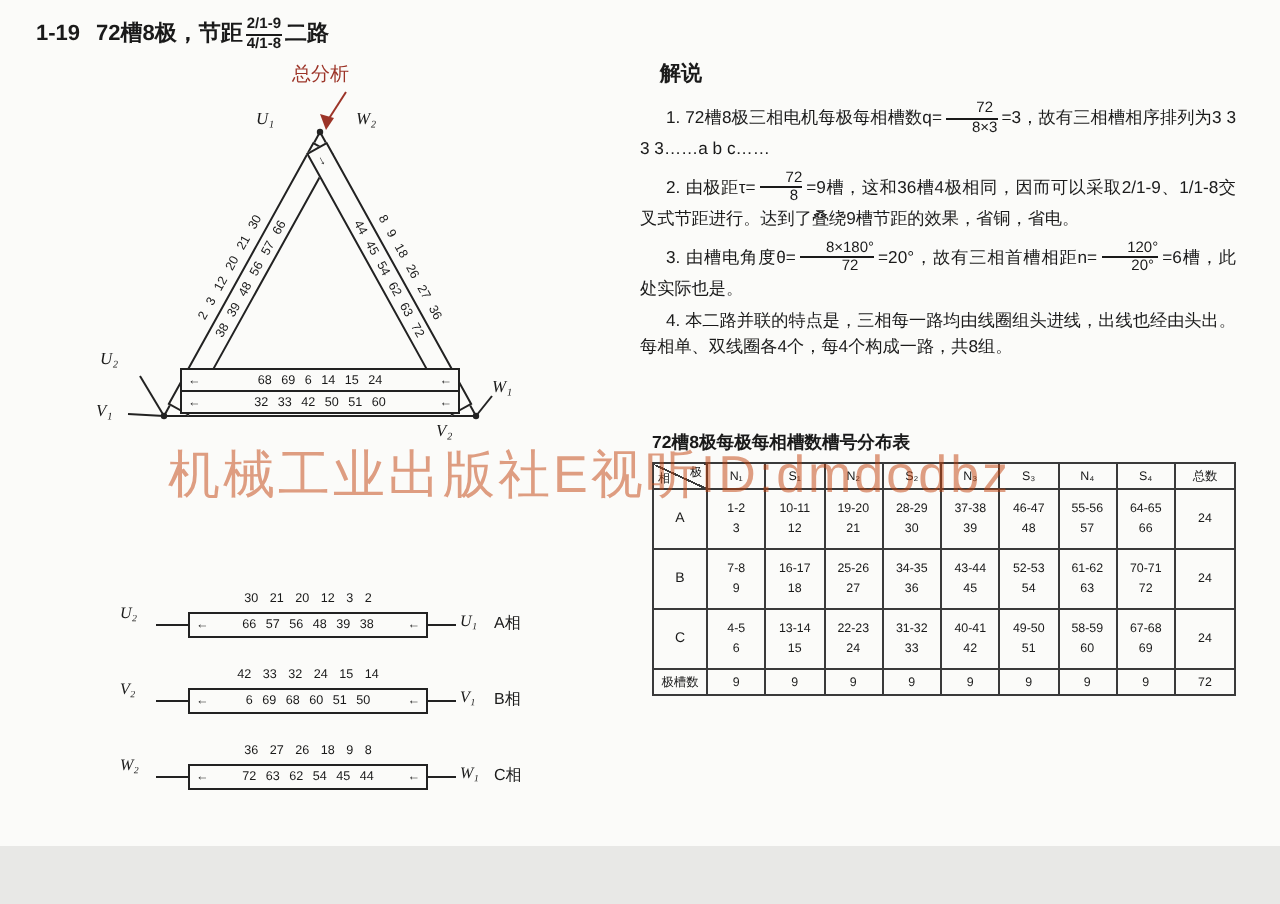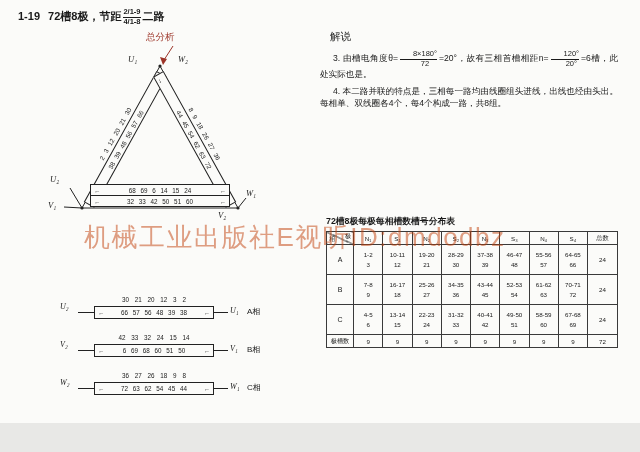--- a/index.html
+++ b/index.html
@@ -33,21 +33,21 @@
   .pg-box { position:absolute; left:36px; top:10px; width:120px; height:13px; border:1px solid #222;
             display:flex; align-items:center; justify-content:space-between; padding:0 3px;
             font-size:6.3px; word-spacing:3px; white-space:nowrap; background:#fbfbf9; }
   .pg-lead-l { position:absolute; left:20px; top:16px; width:16px; border-top:1px solid #222; }
   .pg-lead-r { position:absolute; left:156px; top:16px; width:14px; border-top:1px solid #222; }
   .pg-end   { position:absolute; left:2px;  top:6px; font-size:8px; font-style:italic; font-family:"Liberation Serif", serif; }
   .pg-start { position:absolute; left:172px; top:10px; font-size:8px; font-style:italic; font-family:"Liberation Serif", serif; }
   .pg-name  { position:absolute; left:189px; top:10px; font-size:8px; }
   
   .explain { position:absolute; left:320px; top:30px; width:298px; }
-  .ex-h { font-size:10.5px; font-weight:normal; margin:0 0 6px 10px; }
+  .ex-h { font-size:10.5px; font-weight:bold; margin:0 0 6px 10px; }
   .ex-p { font-size:8.6px; line-height:12.5px; margin:0 0 4px 0; text-align:justify; text-indent:13px; }
   
   .tblock { position:absolute; left:326px; top:216px; width:292px; }
   .t-title { font-weight:bold; font-size:8.8px; margin-bottom:3px; }
   table { width:100%; border-collapse:collapse; table-layout:fixed; }
   th,td { border:0.8px solid #3a3a3a; font-size:6.2px; font-weight:normal; text-align:center; padding:0; }
   tr.hrow { height:13px; }
   tr.prow { height:30px; }
   tr.srowt { height:13px; }
   .cell2 { white-space:pre-line; line-height:1.6; }
@@ -168,20 +168,22 @@
       <div class="pg-lead-l"></div>
       <div class="pg-lead-r"></div>
       <span class="pg-end">W₂</span>
       <span class="pg-start">W₁</span>
       <span class="pg-name">C相</span>
     </div>
   </div>
 
   <div class="explain">
     <div class="ex-h">解说</div>
+    <p class="ex-p"><span>1. 72槽8极三相电机每极每相槽数q=</span><span class="frac"><span>72</span><span class="den">8×3</span></span><span>=3，故有三相槽相序排列为3 3 3 3……a b c……</span></p>
+    <p class="ex-p"><span>2. 由极距τ=</span><span class="frac"><span>72</span><span class="den">8</span></span><span>=9槽，这和36槽4极相同，因而可以采取2/1-9、1/1-8交叉式节距进行。达到了叠绕9槽节距的效果，省铜，省电。</span></p>
     <p class="ex-p"><span>3. 由槽电角度θ=</span><span class="frac"><span>8×180°</span><span class="den">72</span></span><span>=20°，故有三相首槽相距n=</span><span class="frac"><span>120°</span><span class="den">20°</span></span><span>=6槽，此处实际也是。</span></p>
     <p class="ex-p">4. 本二路并联的特点是，三相每一路均由线圈组头进线，出线也经由头出。每相单、双线圈各4个，每4个构成一路，共8组。</p>
   </div>
 
   <div class="tblock">
     <div class="t-title">72槽8极每极每相槽数槽号分布表</div>
     <table>
       <colgroup>
           <col style="width:27px">
           <col>

